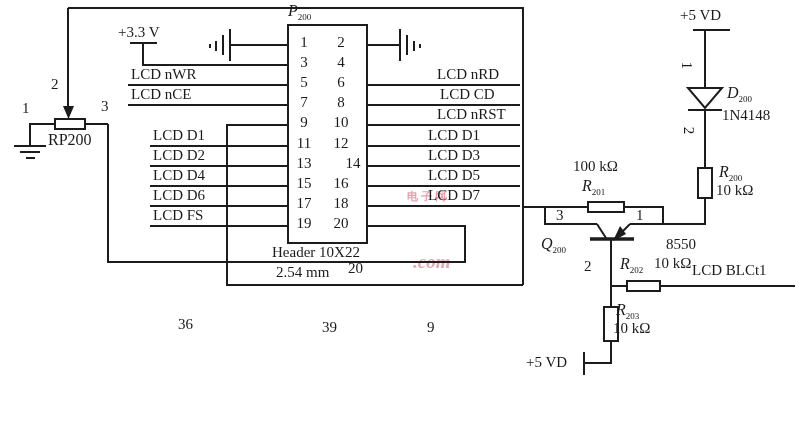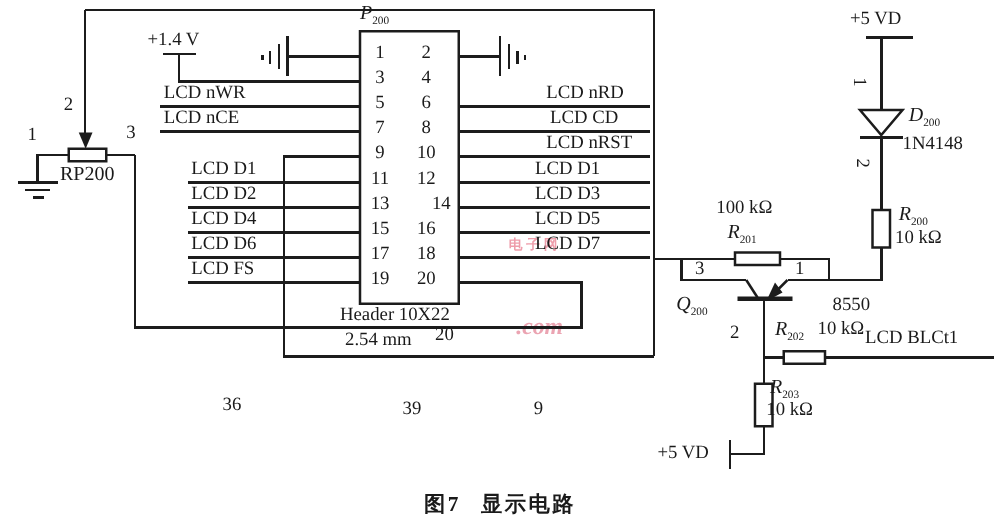--- a/index.html
+++ b/index.html
@@ -65,21 +65,21 @@
 
     <rect x="288" y="25" width="79" height="218" fill="#ffffff" stroke="#1c1c1c" stroke-width="2"></rect>
     <rect x="55" y="119" width="30" height="10" fill="#ffffff" stroke="#1c1c1c" stroke-width="2"></rect>
     <rect x="588" y="202" width="36" height="10" fill="#ffffff" stroke="#1c1c1c" stroke-width="2"></rect>
     <rect x="627" y="281" width="33" height="10" fill="#ffffff" stroke="#1c1c1c" stroke-width="2"></rect>
     <rect x="604" y="307" width="14" height="34" fill="#ffffff" stroke="#1c1c1c" stroke-width="2"></rect>
     <rect x="698" y="168" width="14" height="30" fill="#ffffff" stroke="#1c1c1c" stroke-width="2"></rect>
     <polygon points="688,88 722,88 705,108" fill="#ffffff" stroke="#1c1c1c" stroke-width="2"></polygon>
   </svg>
 
-  <div class="lbl" style="left:118px;top:25px">+1.4 V</div>
+  <div class="lbl" style="left:118px;top:25px">+3.3 V</div>
 
   <div class="lbl" style="left:288px;top:3px">
     <span class="it">P</span><span class="sb">200</span>
   </div>
 
   <span class="pin" style="left:293px;top:35px">1</span>
   <span class="pin" style="left:293px;top:55px">3</span>
   <span class="pin" style="left:293px;top:75px">5</span>
   <span class="pin" style="left:293px;top:95px">7</span>
   <span class="pin" style="left:293px;top:115px">9</span>
@@ -158,17 +158,14 @@
   </div>
   <div class="lbl" style="left:654px;top:256px">10 kΩ</div>
   <div class="lbl" style="left:692px;top:263px">LCD BLCt1</div>
 
   <div class="lbl" style="left:616px;top:302px">
     <span class="it">R</span><span class="sb">203</span>
   </div>
   <div class="lbl" style="left:613px;top:321px">10 kΩ</div>
   <div class="lbl" style="left:526px;top:355px">+5 VD</div>
 
-  <div id="caption">
-    <span>图7</span><span>显示电路</span>
-  </div>
 
 </div>
 
 </body></html>

